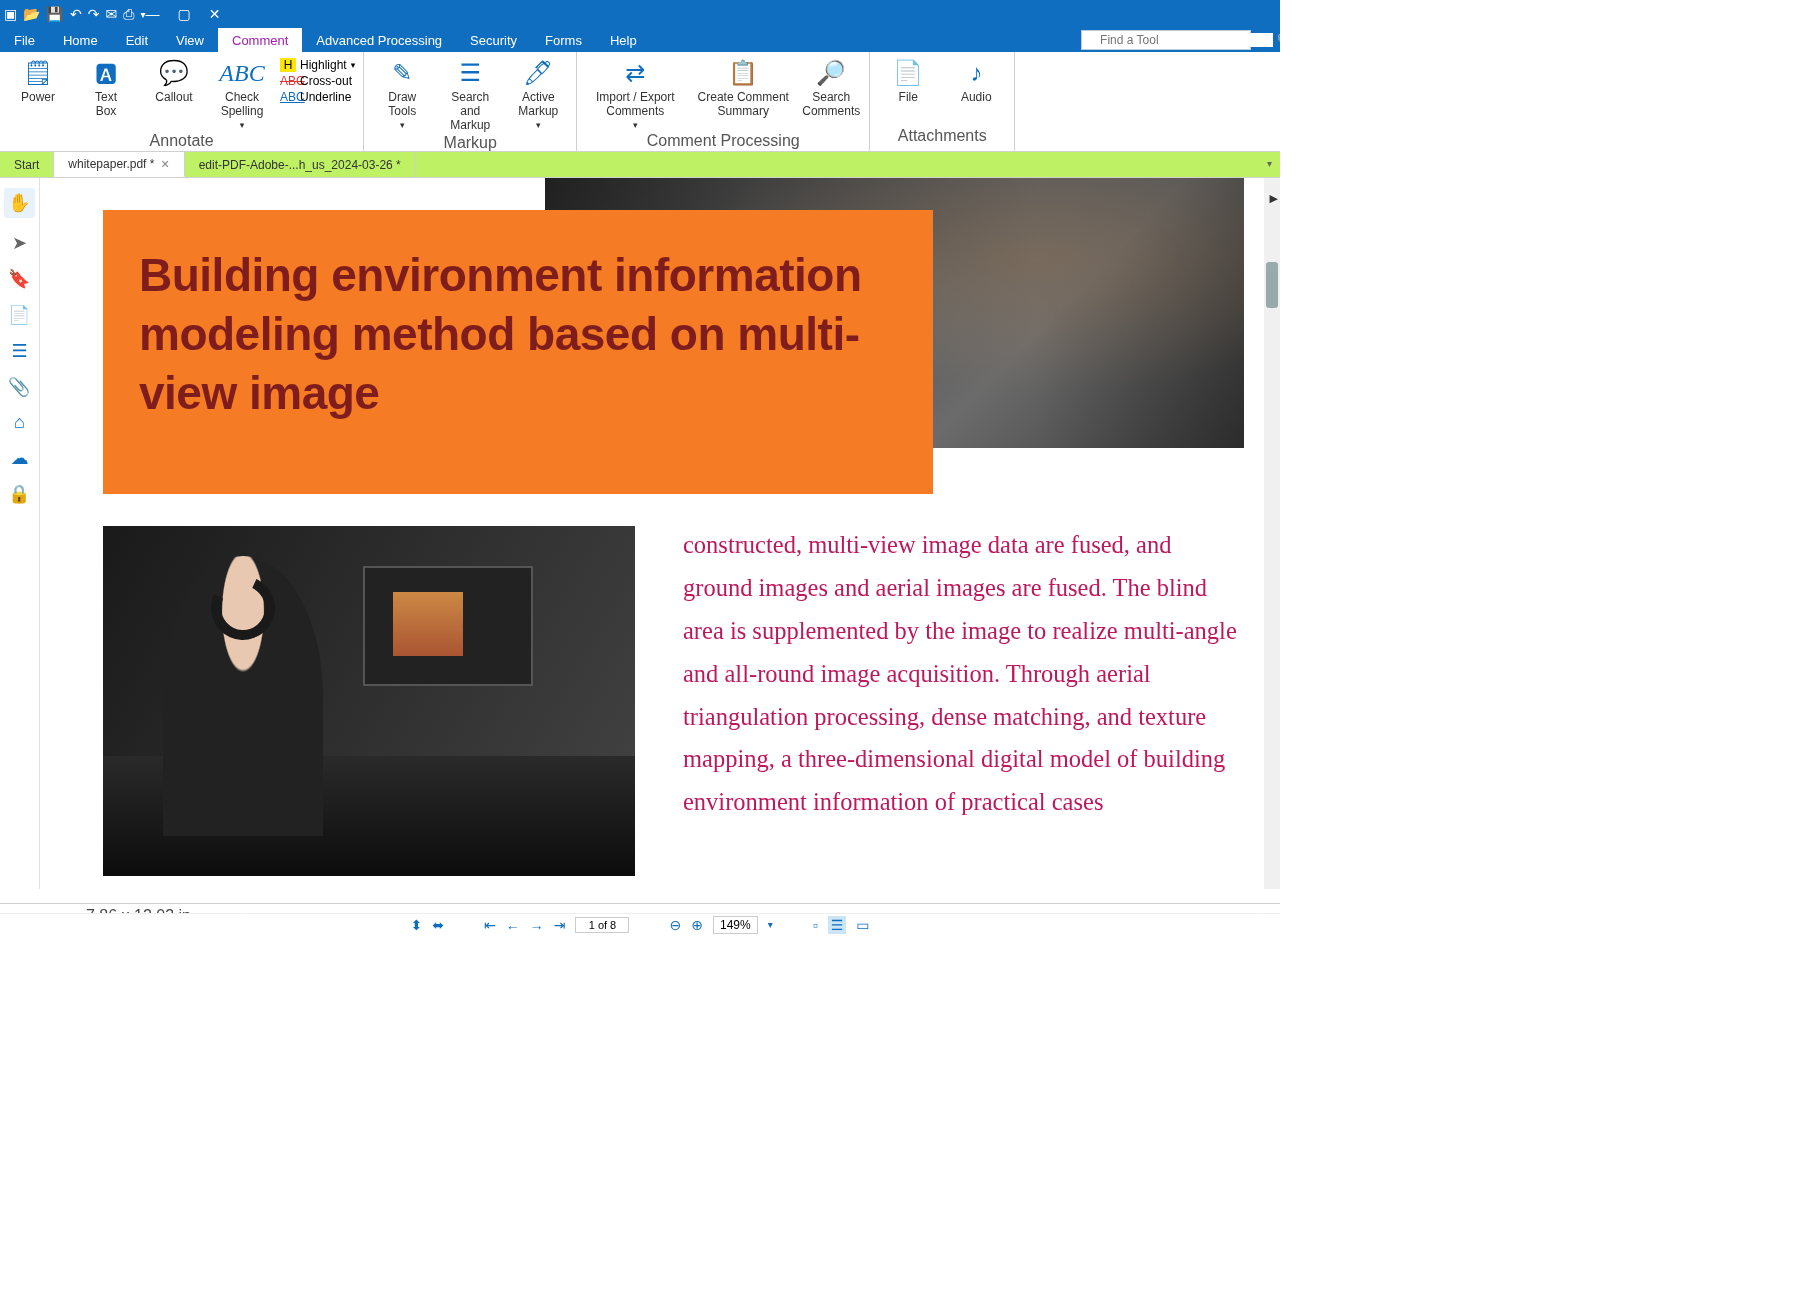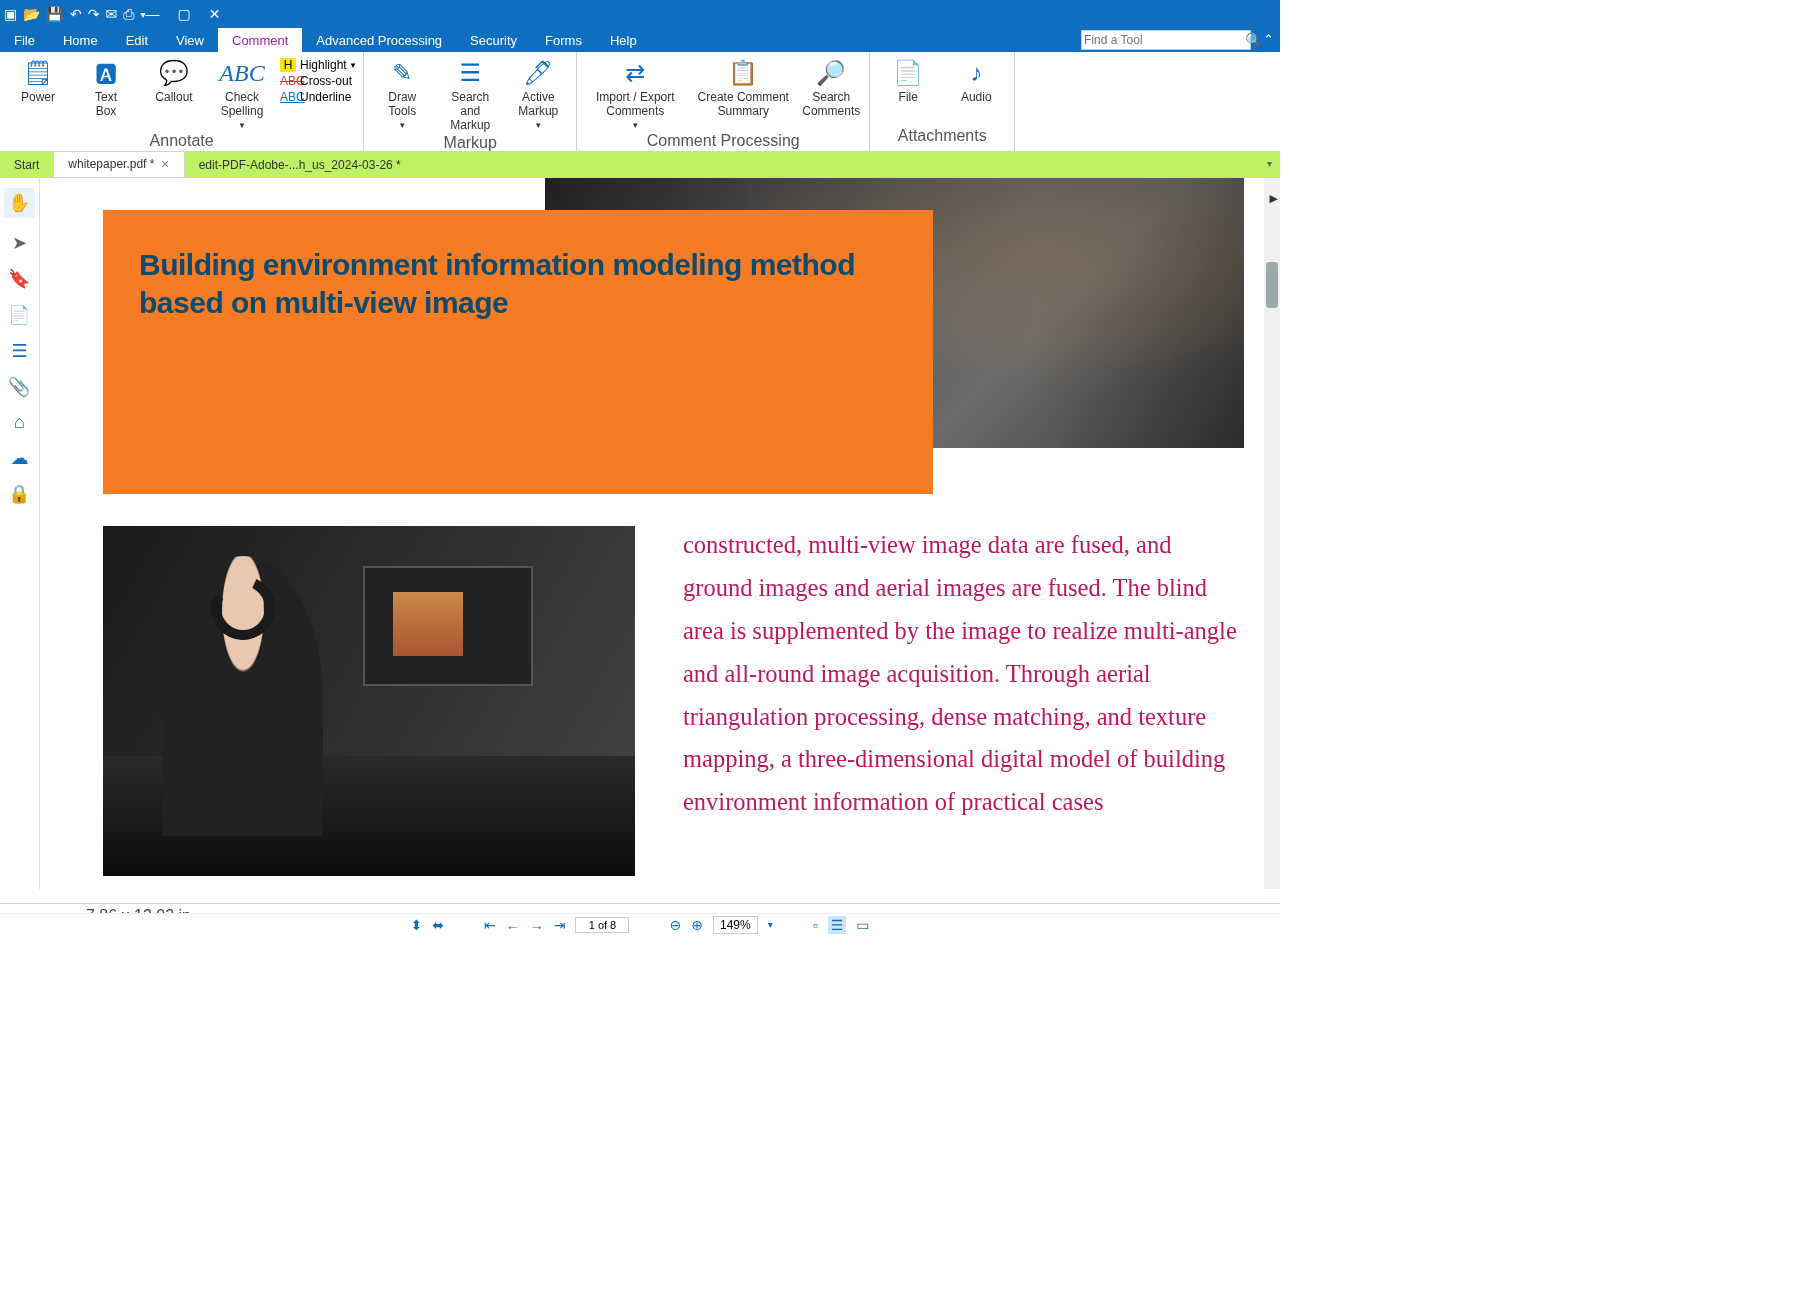--- a/index.html
+++ b/index.html
@@ -10,21 +10,21 @@
 .title-bar .qat span { font-size: 14px; cursor: pointer; }
 .title-bar .title { flex: 1; text-align: center; }
 .title-bar .win-ctrl { display: flex; gap: 18px; padding-right: 8px; font-size: 14px; }
 .title-bar .win-ctrl span { cursor: pointer; }
 
 .menu-bar { background: #0f6ebf; height: 24px; display: flex; align-items: stretch; color: #fff; font-size: 13px; }
 .menu-bar .tab { padding: 4px 14px; cursor: pointer; display:flex; align-items:center; }
 .menu-bar .tab.active { background: #fff; color: #a21caf; }
 .menu-bar .spacer { flex: 1; }
 .menu-bar .search-box { background:#fff; width:170px; margin:2px 6px 2px 0; display:flex; align-items:center; border:1px solid #bcd; }
-.menu-bar .search-box input { border:none; flex:1; padding:0 2px; font-size:12px; color:#888; outline:none; }
+.menu-bar .search-box input { border:none; flex:1; padding:0 18px; font-size:12px; color:#888; outline:none; }
 .menu-bar .search-box .mag { color:#0f6ebf; font-size:14px; padding:0 4px; }
 
 .ribbon { background:#fff; border-bottom:1px solid #d0d0d0; height:100px; display:flex; }
 .ribbon .group { border-right:1px solid #d0d0d0; padding:2px 8px; display:flex; flex-direction:column; align-items:center; }
 .ribbon .group .items { flex:1; display:flex; gap:8px; align-items:flex-start; padding-top:4px; }
 .ribbon .big-btn { display:flex; flex-direction:column; align-items:center; width:60px; cursor:pointer; text-align:center; font-size:12px; color:#333; gap:2px; }
 .ribbon .big-btn .icon { font-size:24px; color:#0f6ebf; height:30px; display:flex; align-items:center; }
 .ribbon .small-list { display:flex; flex-direction:column; gap:2px; font-size:12px; }
 .ribbon .small-list .sm { display:flex; align-items:center; gap:4px; cursor:pointer; }
 .ribbon .small-list .sm .micon { width:16px; display:inline-block; text-align:center; }
@@ -45,21 +45,21 @@
 .page-canvas { position:absolute; left:7px; right:36px; top:0; bottom:0; background:#fff; }
 .page-inner { position:relative; width:100%; height:100%; }
 
 .hero-bg { position:absolute; left:498px; right:0; top:0; height:270px; background:linear-gradient(135deg,#2b2b2b,#4a4a4a,#6b6b6b,#3a3a3a); }
 .hero-bg::before { content:""; position:absolute; inset:0; background:
   radial-gradient(ellipse at 30% 50%, rgba(255,255,255,.08), transparent 45%),
   radial-gradient(ellipse at 70% 30%, rgba(160,120,80,.35), transparent 50%),
   linear-gradient(90deg, rgba(0,0,0,.25), transparent 30%, transparent 70%, rgba(0,0,0,.25));
 }
 .orange-box { position:absolute; left:56px; top:32px; width:830px; height:284px; background:#f57c24; padding:36px 36px; }
-.orange-box h1 { font-size:30px; font-weight:700; color:#0c4a6e; line-height:1.28; letter-spacing:-0.5px; }
+.orange-box h1 { font-size:46px; font-weight:700; color:#7f1d1d; line-height:1.28; letter-spacing:-0.5px; }
 
 .body-img { position:absolute; left:56px; top:348px; width:532px; height:350px; background:linear-gradient(120deg,#1a1a1a,#444); overflow:hidden; }
 .body-img .monitor { position:absolute; left:260px; top:40px; width:170px; height:120px; background:#222; border:2px solid #555; }
 .body-img .monitor::after { content:""; position:absolute; left:28px; top:24px; width:70px; height:64px; background:linear-gradient(#c84,#a53); }
 .body-img .person { position:absolute; left:60px; top:30px; width:160px; height:280px; background:radial-gradient(ellipse at 50% 20%, #e8c8b0 18%, #222 19%); border-radius:50% 50% 0 0; }
 .body-img .desk { position:absolute; left:0; bottom:0; right:0; height:120px; background:linear-gradient(#2a2a2a,#0c0c0c);}
 .body-img .headset { position:absolute; left:108px; top:50px; width:64px; height:64px; border:10px solid #1a1a1a; border-radius:50%; border-top-color:transparent; transform:rotate(-20deg);}
 
 .body-text { position:absolute; left:636px; top:346px; right:0; font-family:Georgia, "Times New Roman", serif; font-size:24.5px; line-height:1.75; color:#be185d; }
 

